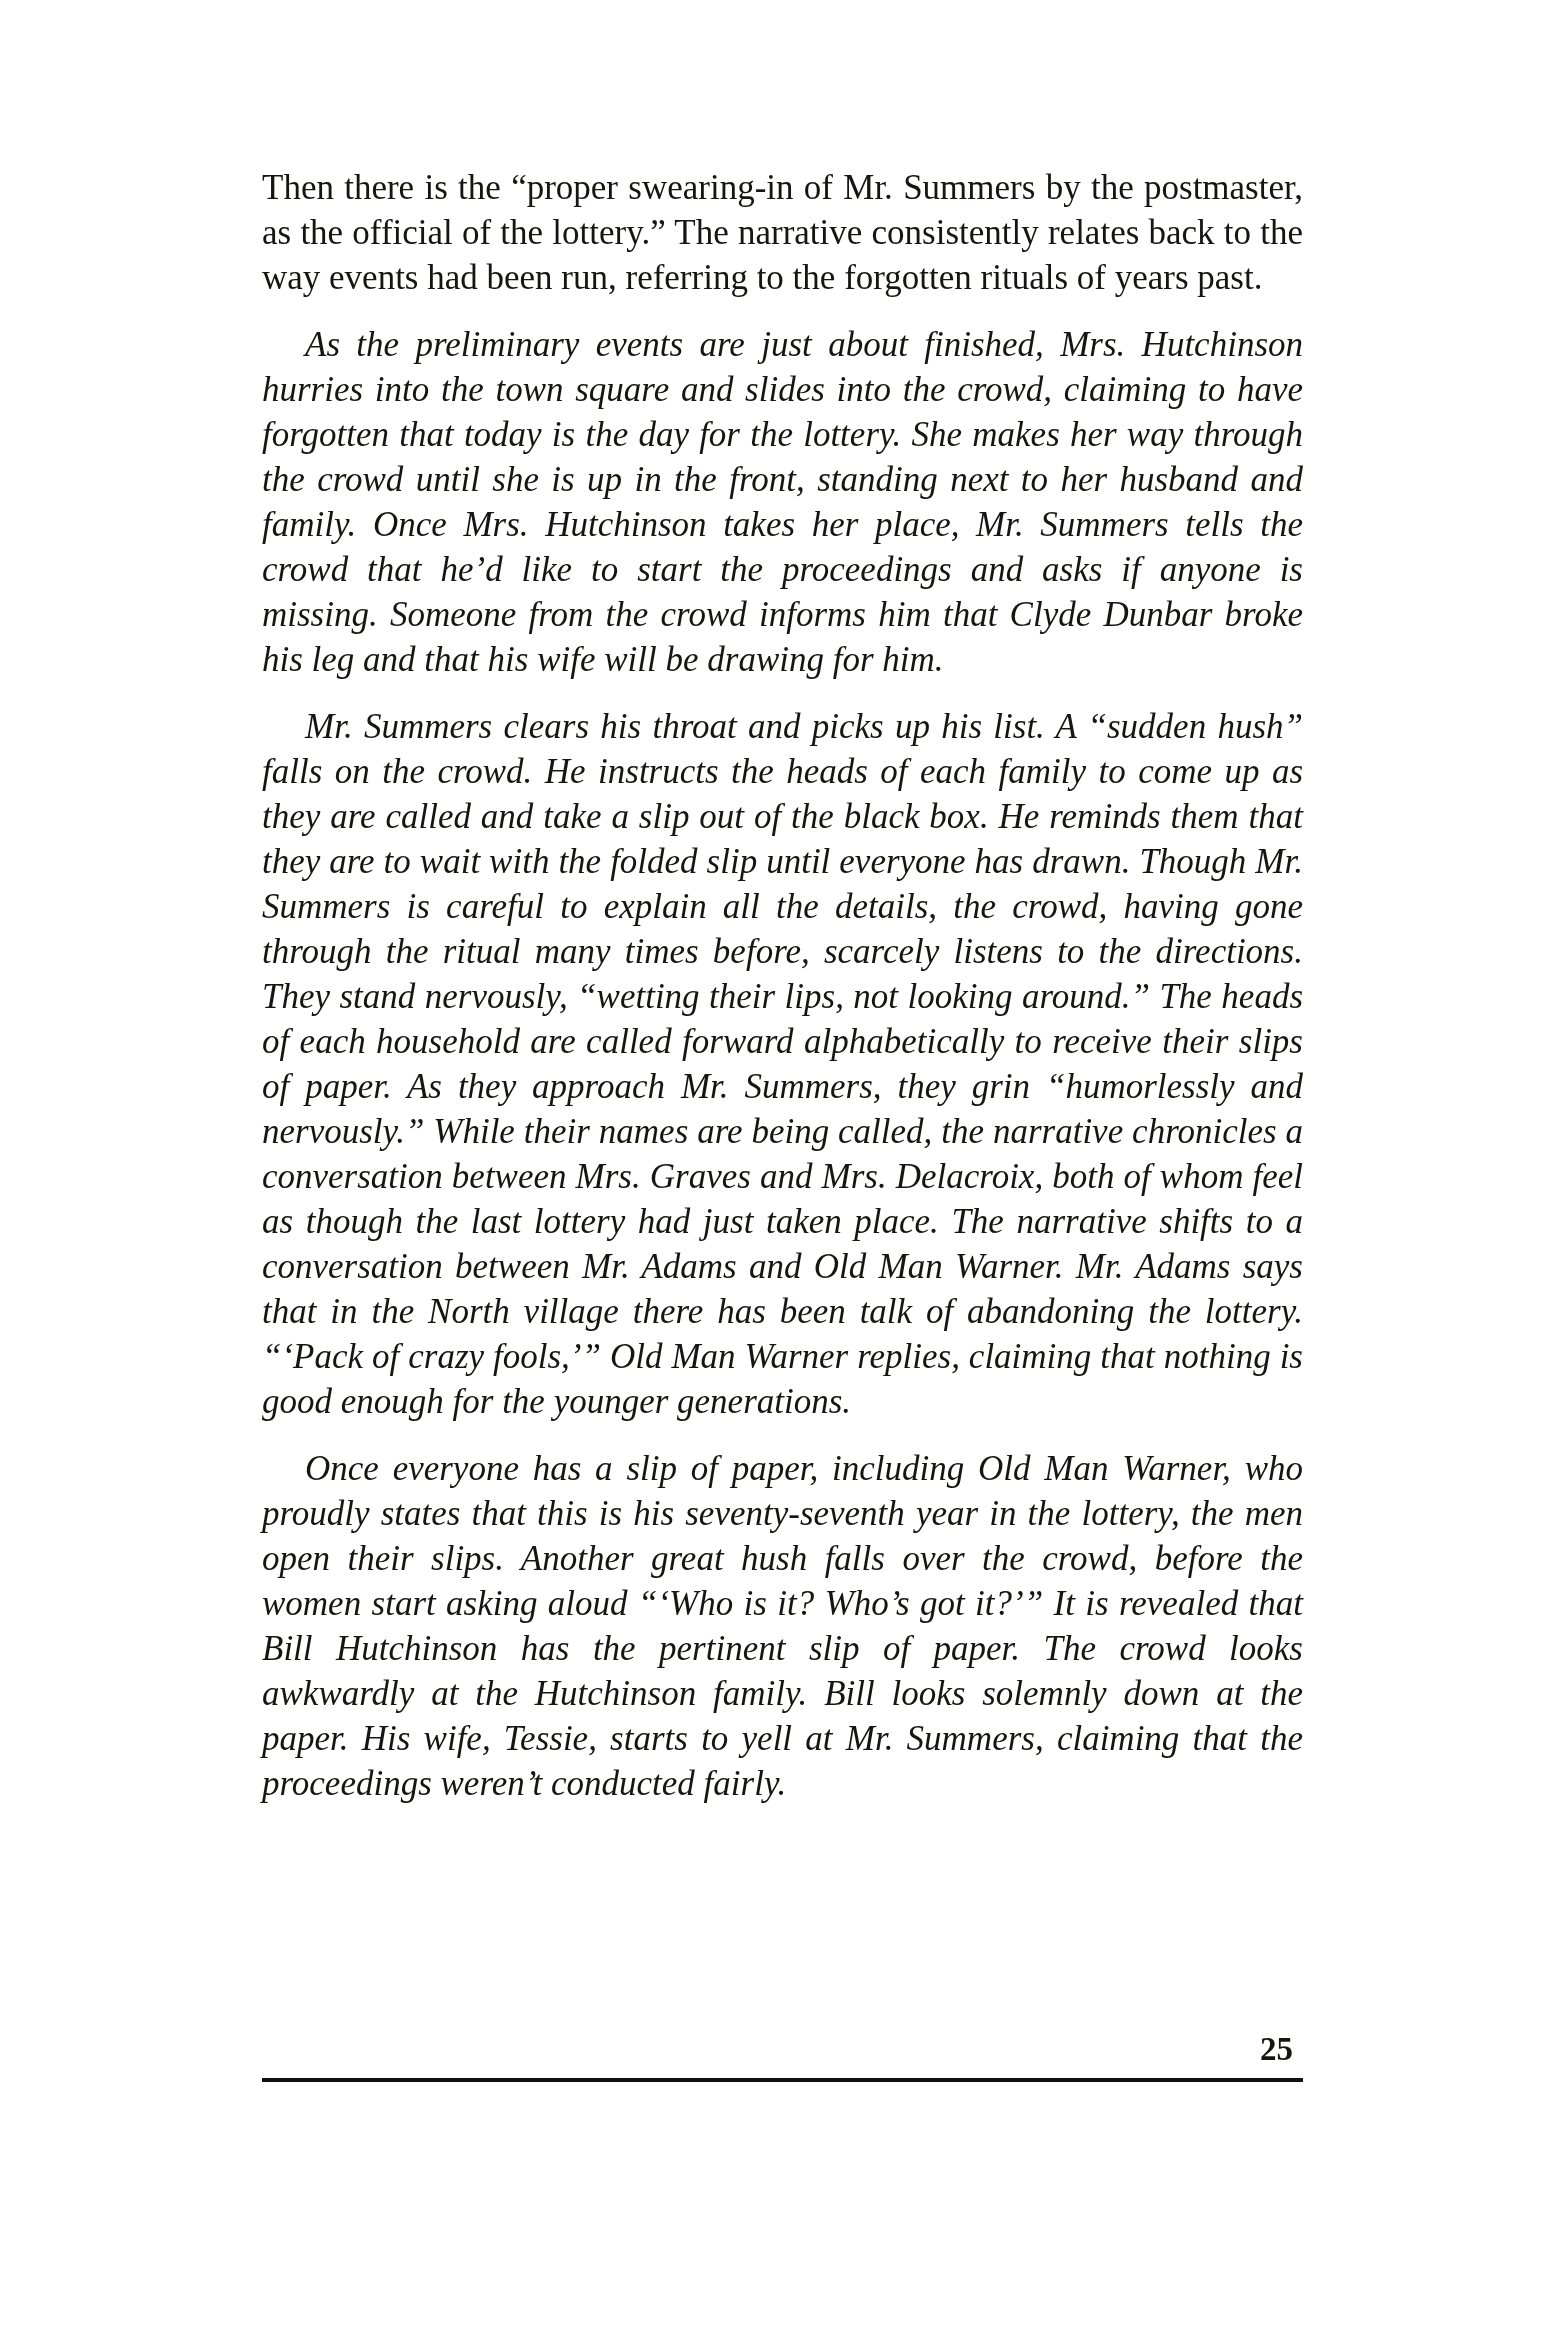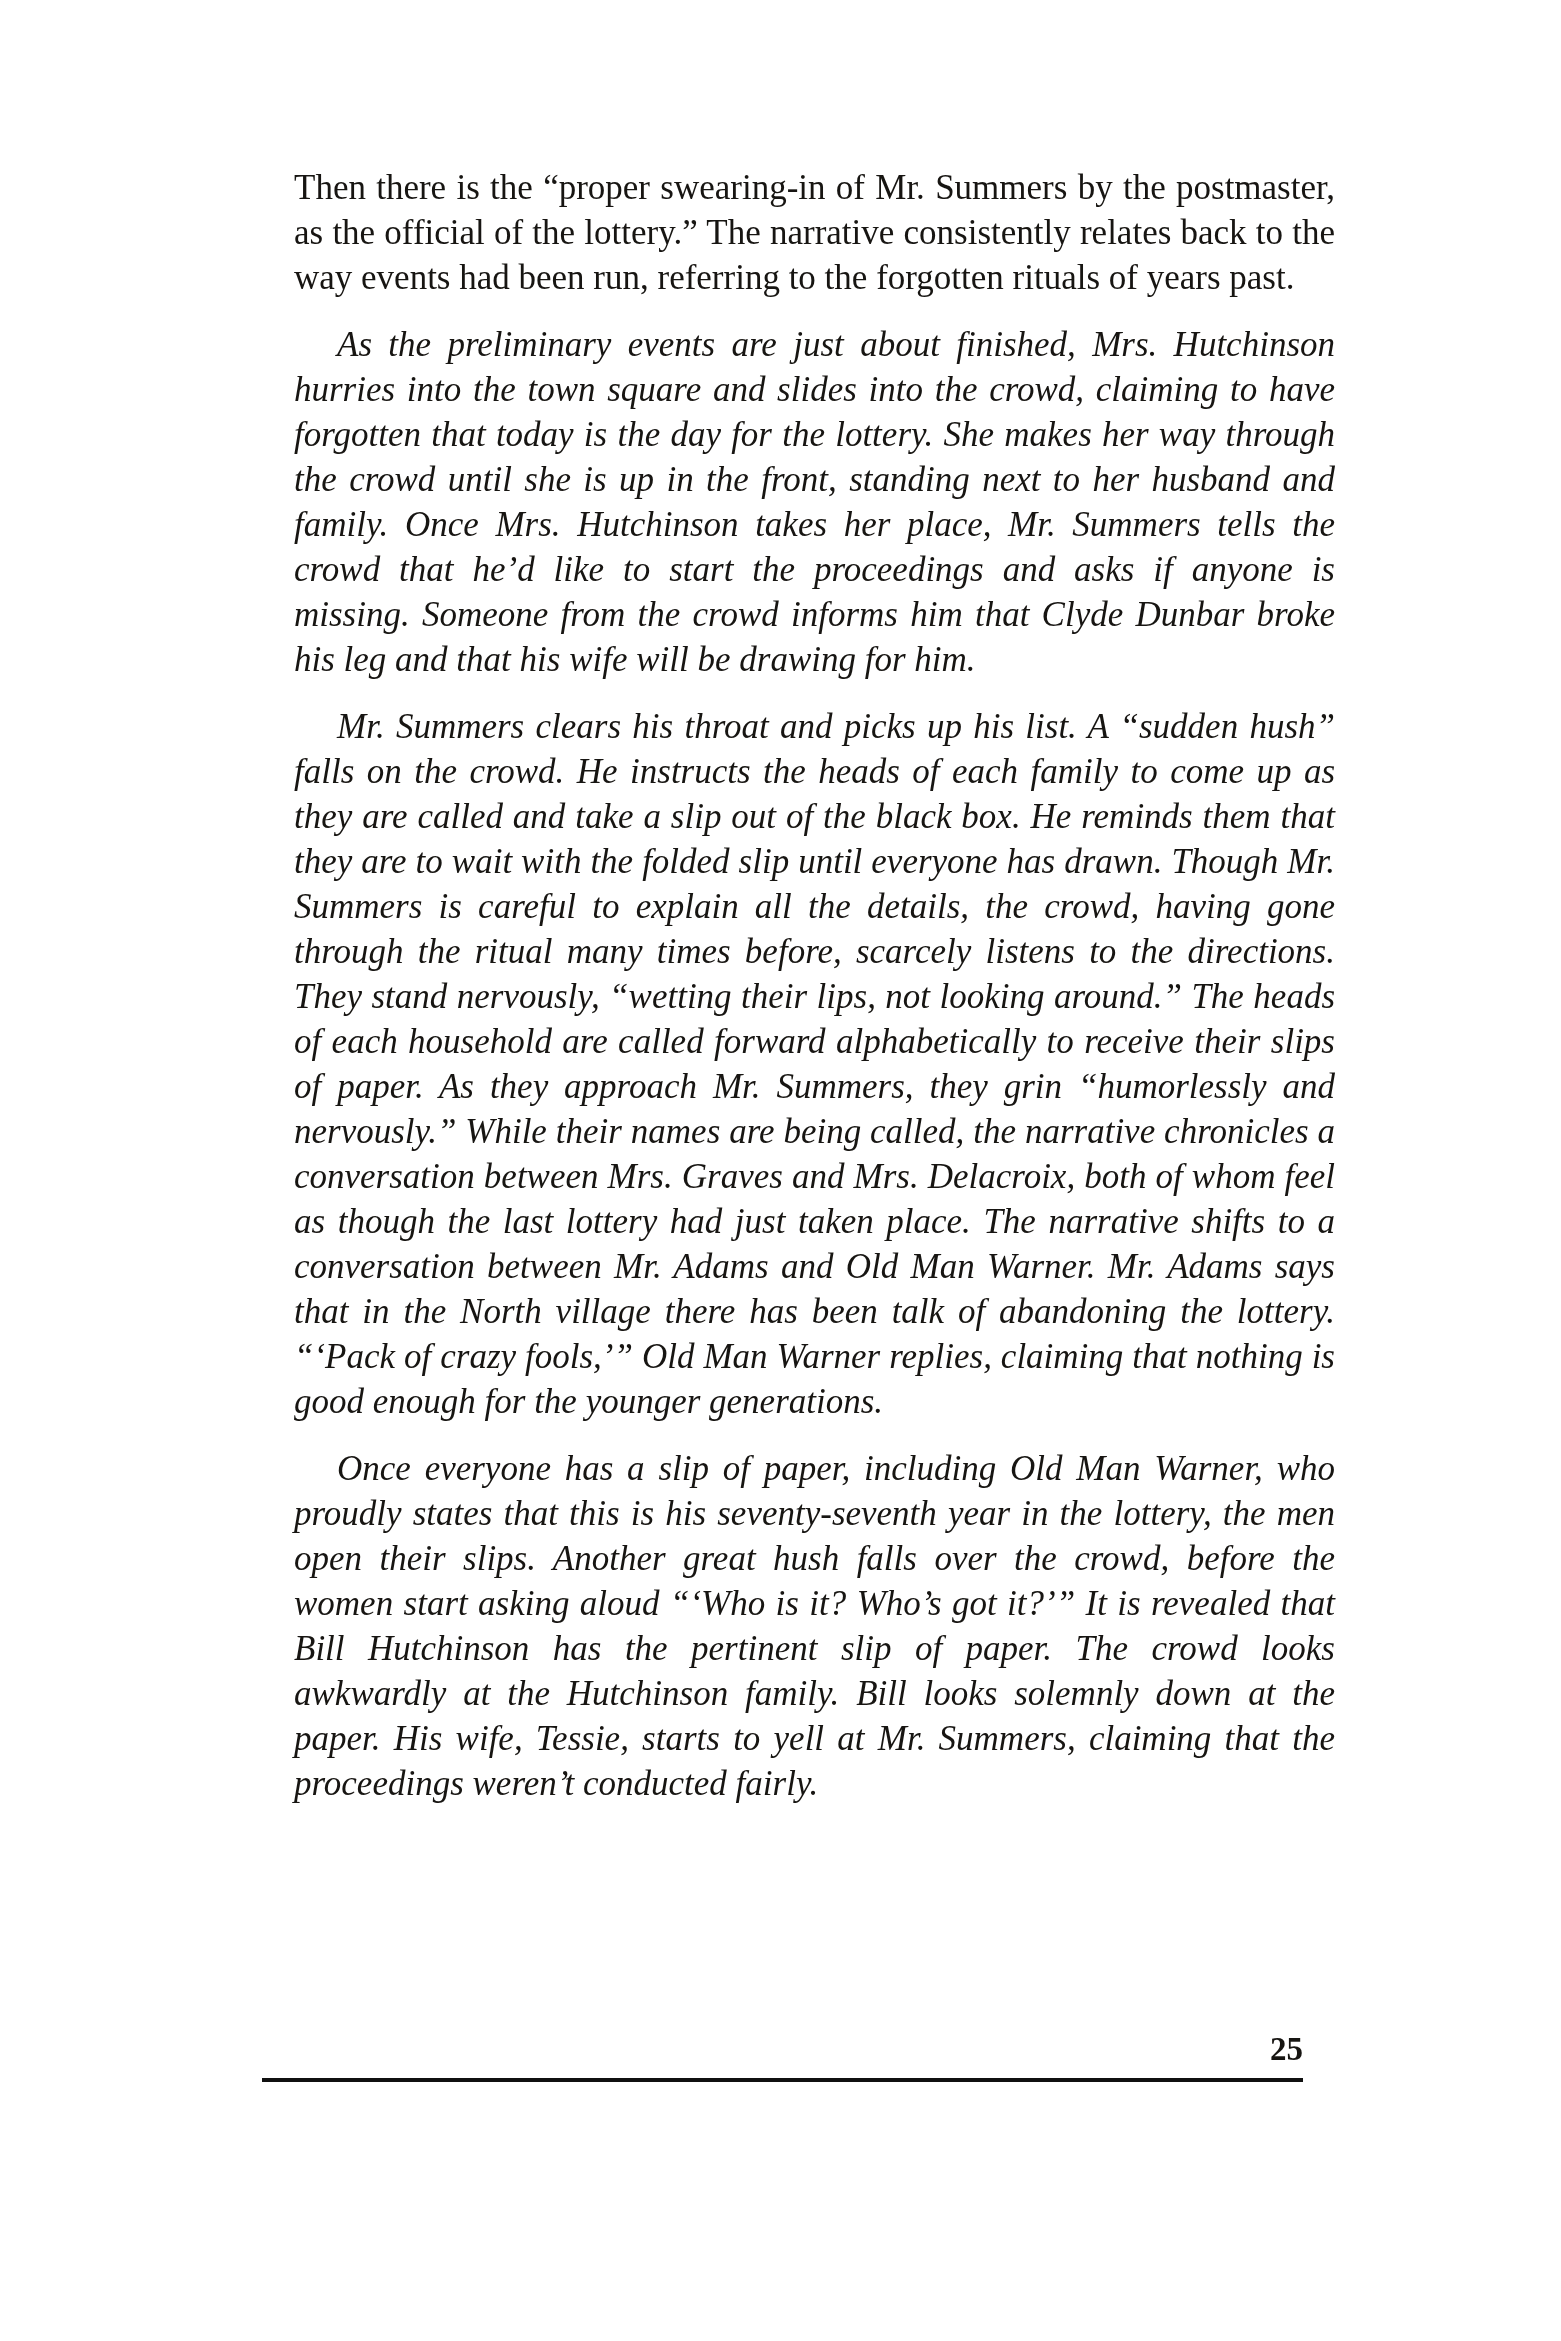--- a/index.html
+++ b/index.html
@@ -15,27 +15,26 @@
   .text-block {
     position: absolute;
     left: 262px;
     top: 165px;
     width: 1041px;
     font-size: 35px;
     line-height: 45px;
     text-align: justify;
     text-justify: inter-word;
     hyphens: none;
-    margin-left: 32px;
   }
   .para { margin: 0 0 22px 0; }
   .para.indented { text-indent: 43px; font-style: italic; }
   .footer-pagenum {
     position: absolute;
-    left: 262px;
+    left: 252px;
     top: 2031px;
     width: 1041px;
     text-align: right;
     font-size: 33px;
     font-weight: 700;
     line-height: 1.1;
   }
   .footer-rule {
     position: absolute;
     left: 262px;

